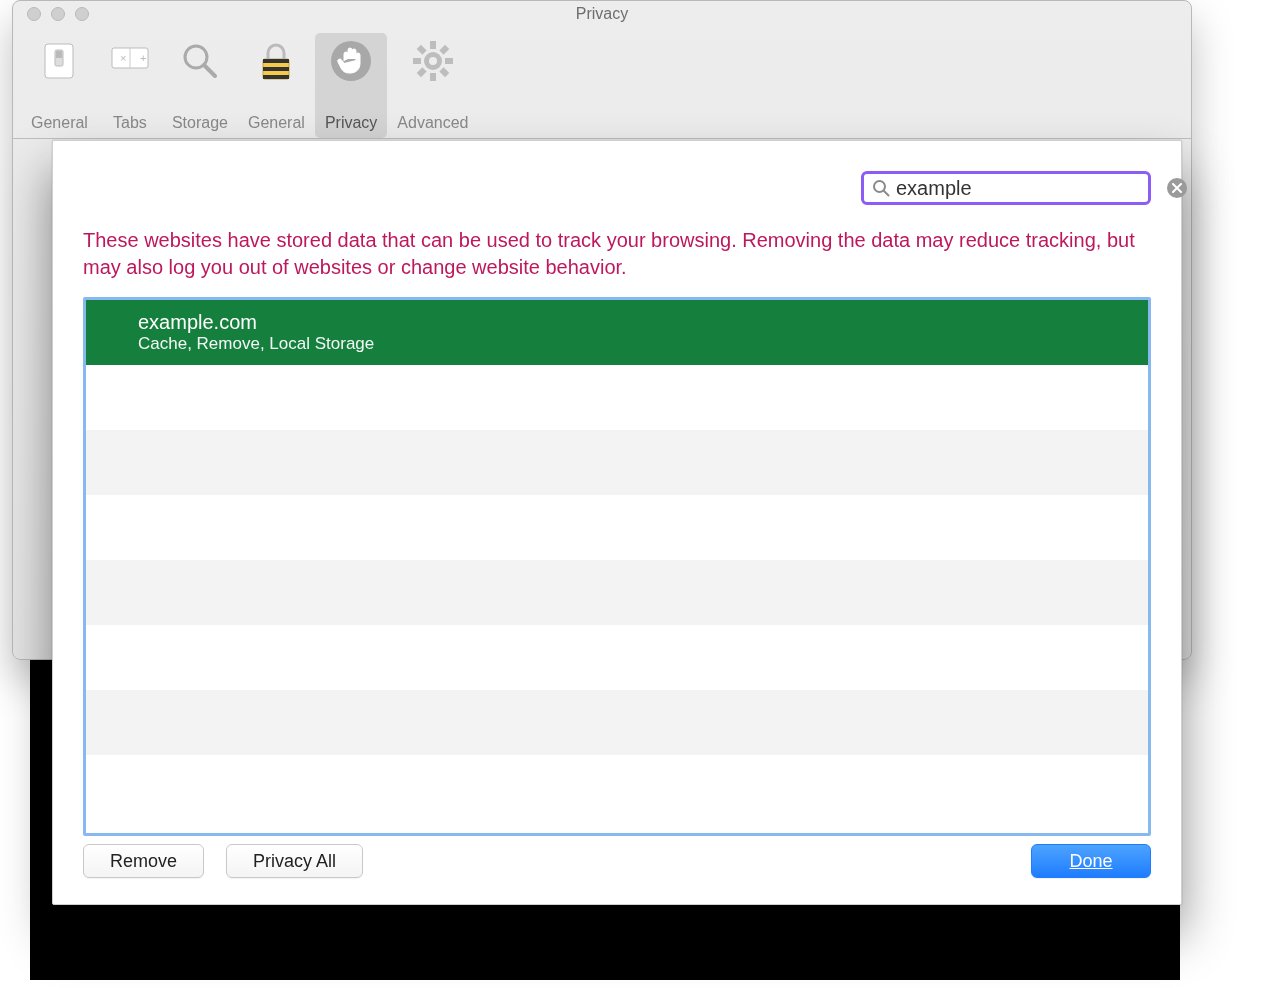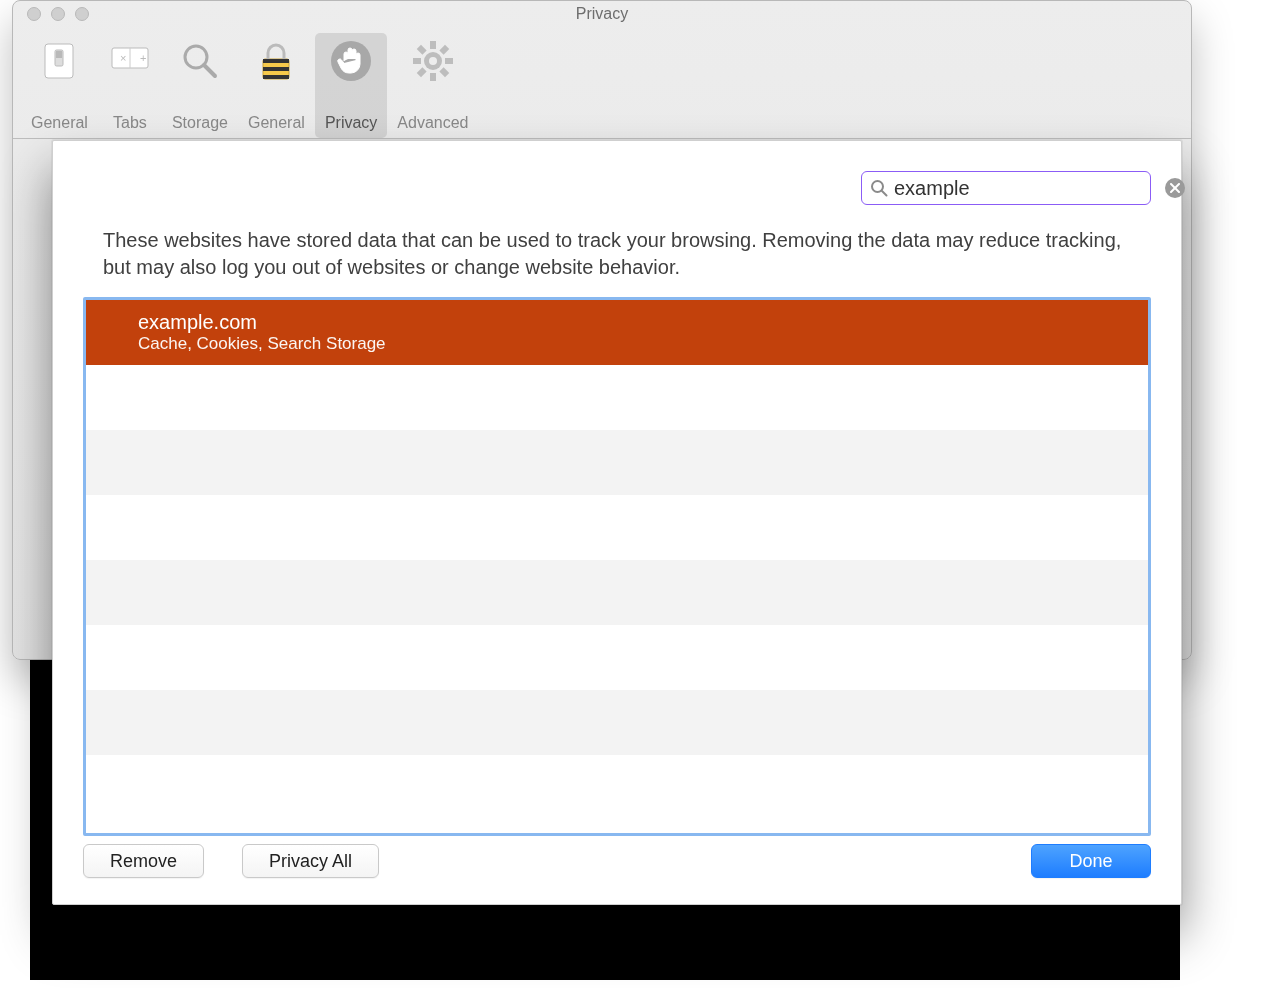--- a/index.html
+++ b/index.html
@@ -116,21 +116,21 @@
   }
 
   .search-row {
     display: flex;
     justify-content: flex-end;
     margin-bottom: 18px;
   }
   .search-field {
     width: 290px;
     height: 34px;
-    border: 1px solid #8b5cf6;
+    border: 3px solid #8b5cf6;
     border-radius: 6px;
     display: flex;
     align-items: center;
     padding: 0 6px 0 8px;
     background: #fff;
   }
   .search-field svg.mag { flex: none; }
   .search-field input {
     flex: 1;
     border: none;
@@ -144,23 +144,23 @@
     width: 20px; height: 20px;
     border-radius: 50%;
     background: #9a9a9a;
     display: flex; align-items: center; justify-content: center;
     flex: none;
   }
   .clear-btn svg { display:block; }
 
   .desc {
     font-size: 20px;
-    color: #404040;
+    color: #be185d;
     line-height: 1.35;
-    margin: 4px 2px 16px 20px;
+    margin: 4px 2px 16px 0;
   }
 
   .list-frame {
     flex: 1;
     border: 3px solid #88b8f0;
     border-radius: 2px;
     overflow: hidden;
     display: flex;
     flex-direction: column;
   }
@@ -170,60 +170,61 @@
     flex-direction:column;
   }
   .row {
     height: 65px;
     display:flex;
     align-items:center;
     padding: 0 16px;
   }
   .row.alt { background:#f3f3f3; }
   .row.selected {
-    background:#c2410c;
+    background:#15803d;
     color:#fff;
   }
   .row .favicon {
     width:22px; text-align:center;
     color:#2b2b2b;
     font-size:22px;
     margin-right:14px;
     opacity:.85;
   }
   .row.selected .favicon { color:#1b3a6a; opacity:.7; }
   .row .texts { display:flex; flex-direction:column; line-height:1.2; }
   .row .domain { font-size:20px; font-weight:400; }
   .row .types { font-size:17px; opacity:.95; }
   .row.selected .types { color:#fff; }
 
   .button-row {
     display:flex;
     align-items:center;
-    gap:38px;
+    gap:22px;
     margin-top:8px;
   }
   .spacer { flex:1; }
   .btn {
     height:34px;
     padding: 0 26px;
     font-size:18px;
     border-radius:6px;
     border:1px solid #c9c9c9;
     background: linear-gradient(#ffffff,#f4f4f4);
     color:#222;
     box-shadow: 0 1px 1px rgba(0,0,0,.05);
     display:flex; align-items:center; justify-content:center;
     min-width: 120px;
   }
   .btn.primary {
     background: linear-gradient(#4ea3ff,#1e7dff);
     border-color:#1e7dff;
     color:#fff;
     min-width:120px;
+    text-decoration:underline;
   }
 </style>
 </head>
 <body>
 
 <div class="parent-window">
   <div class="titlebar">
     <div class="traffic-lights">
       <div class="tl"></div>
       <div class="tl"></div>
@@ -340,21 +341,21 @@
   </div>
 
   <div class="desc">These websites have stored data that can be used to track your browsing. Removing the data may reduce tracking, but may also log you out of websites or change website behavior.</div>
 
   <div class="list-frame">
     <div class="list-inner">
       <div class="row selected">
         <div class="favicon"></div>
         <div class="texts">
           <div class="domain">example.com</div>
-          <div class="types">Cache, Cookies, Search Storage</div>
+          <div class="types">Cache, Remove, Local Storage</div>
         </div>
       </div>
       <div class="row"></div>
       <div class="row alt"></div>
       <div class="row"></div>
       <div class="row alt"></div>
       <div class="row"></div>
       <div class="row alt"></div>
     </div>
   </div>

